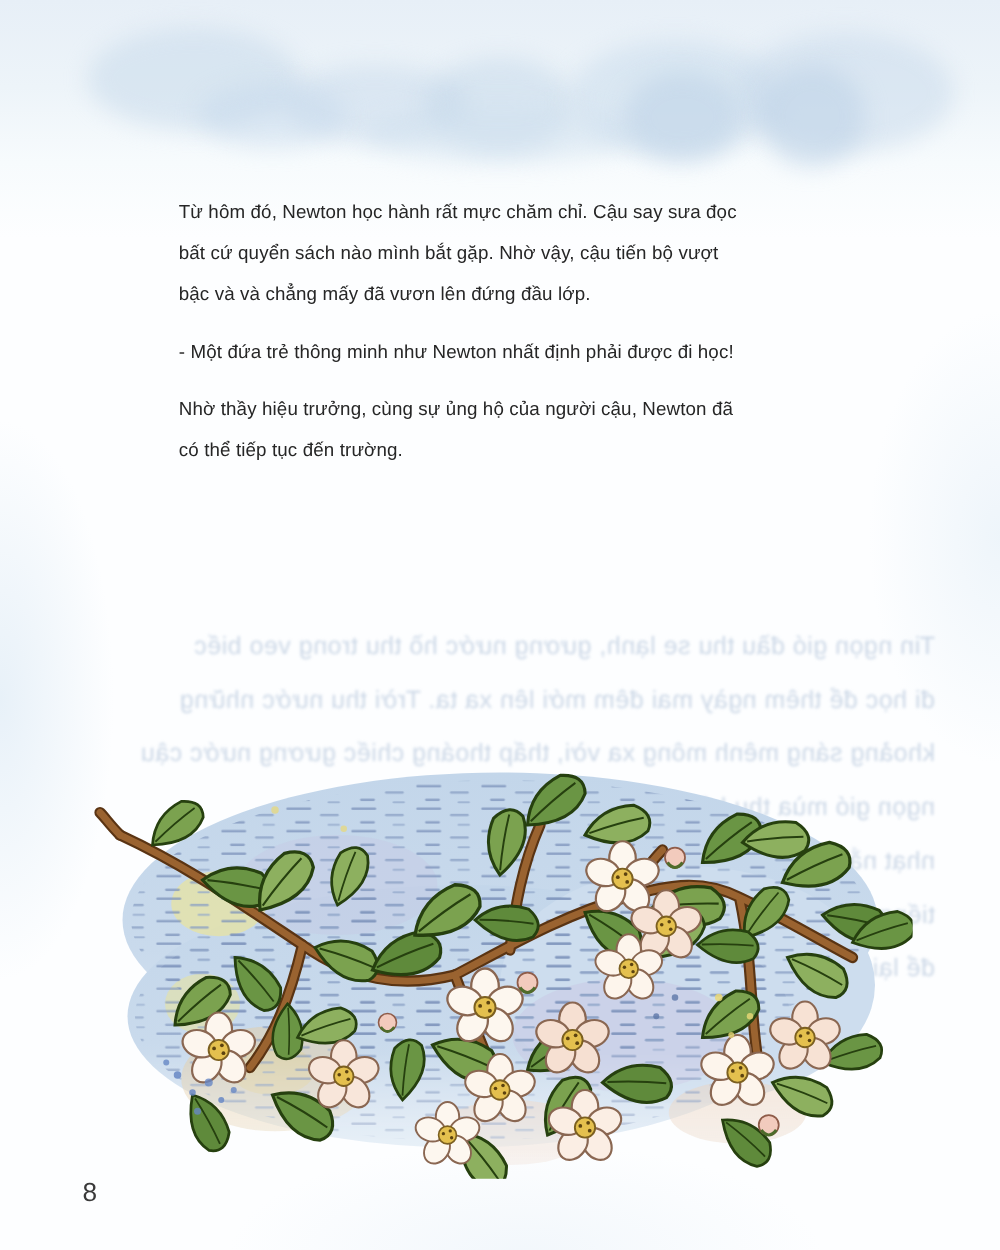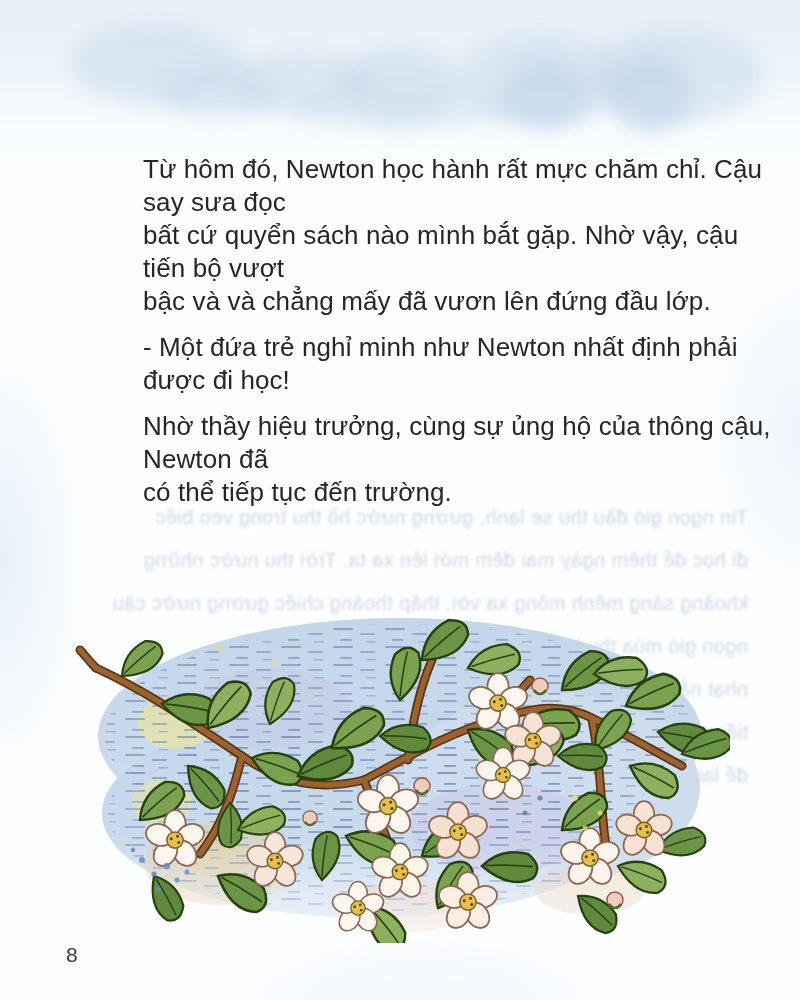--- a/index.html
+++ b/index.html
@@ -35,21 +35,21 @@
   .gline{
     position:absolute;left:0;width:676px;height:24px;overflow:hidden;
     transform:scaleX(-1);filter:blur(1.4px);
     color:rgba(131,157,193,.40);font-size:20px;line-height:22px;
     letter-spacing:.4px;white-space:nowrap;
   }
 
   
   .text-block{
     position:absolute;left:143px;top:153px;width:640px;z-index:4;
-    color:#262626;font-size:26px;line-height:33px;letter-spacing:.1px;
+    color:#262626;font-size:15px;line-height:33px;letter-spacing:.1px;
   }
   .text-block p{margin:0 0 13px 0;white-space:pre-line;}
 
   
   .illustration{position:absolute;left:70px;top:608px;width:660px;height:335px;margin:0;z-index:5;}
   .illustration svg{display:block;}
 
   .page-number{
     position:absolute;left:66px;top:943px;z-index:6;
     font-size:21px;color:#3a3a3a;
@@ -79,22 +79,22 @@
     <div class="gline" style="top:635px">ngọn gió mùa thu bên hiên nhà vắng lặng im</div>
     <div class="gline" style="top:678px">nhạt nắng chiều buông trên con đường nhỏ</div>
     <div class="gline" style="top:721px">tiếng lá rơi xao xác ngoài vườn cây cũ</div>
     <div class="gline" style="top:764px">để lại mùa hoa trắng bên thềm năm ấy</div>
   </div>
 
   <main class="text-block">
     <p>Từ hôm đó, Newton học hành rất mực chăm chỉ. Cậu say sưa đọc
 bất cứ quyển sách nào mình bắt gặp. Nhờ vậy, cậu tiến bộ vượt
 bậc và và chẳng mấy đã vươn lên đứng đầu lớp.</p>
-    <p>- Một đứa trẻ nghỉ minh như Newton nhất định phải được đi học!</p>
-    <p>Nhờ thầy hiệu trưởng, cùng sự ủng hộ của thông cậu, Newton đã
+    <p>- Một đứa trẻ thông minh như Newton nhất định phải được đi học!</p>
+    <p>Nhờ thầy hiệu trưởng, cùng sự ủng hộ của người cậu, Newton đã
 có thể tiếp tục đến trường.</p>
   </main>
 
   <figure class="illustration" aria-label="Watercolor and ink drawing of an apple-tree branch with white blossoms, pink buds and green leaves over a pale blue hatched wash oval">
     <svg width="660" height="335" viewBox="0 0 660 335" xmlns="http://www.w3.org/2000/svg">
       <defs>
         <linearGradient id="washG" x1="0" y1="0" x2="0" y2="1">
           <stop offset="0" stop-color="#c3d6ea"></stop>
           <stop offset="0.6" stop-color="#c9daec"></stop>
           <stop offset="1" stop-color="#d8e5f2"></stop>

